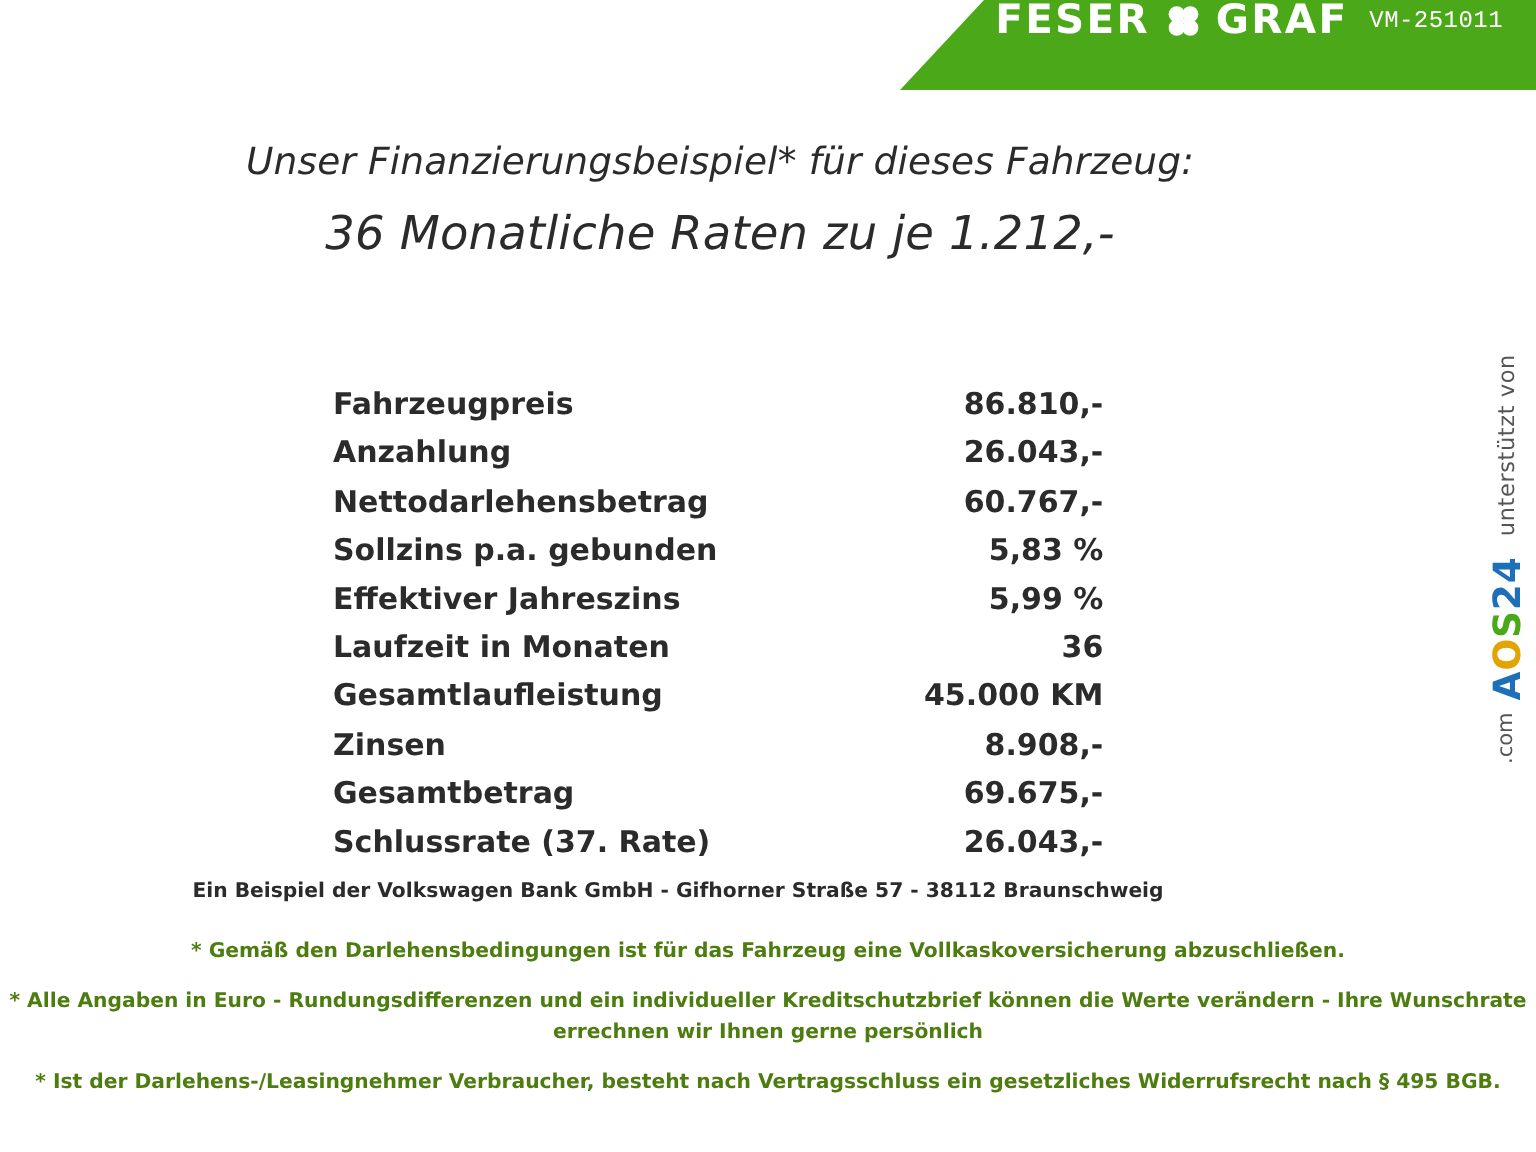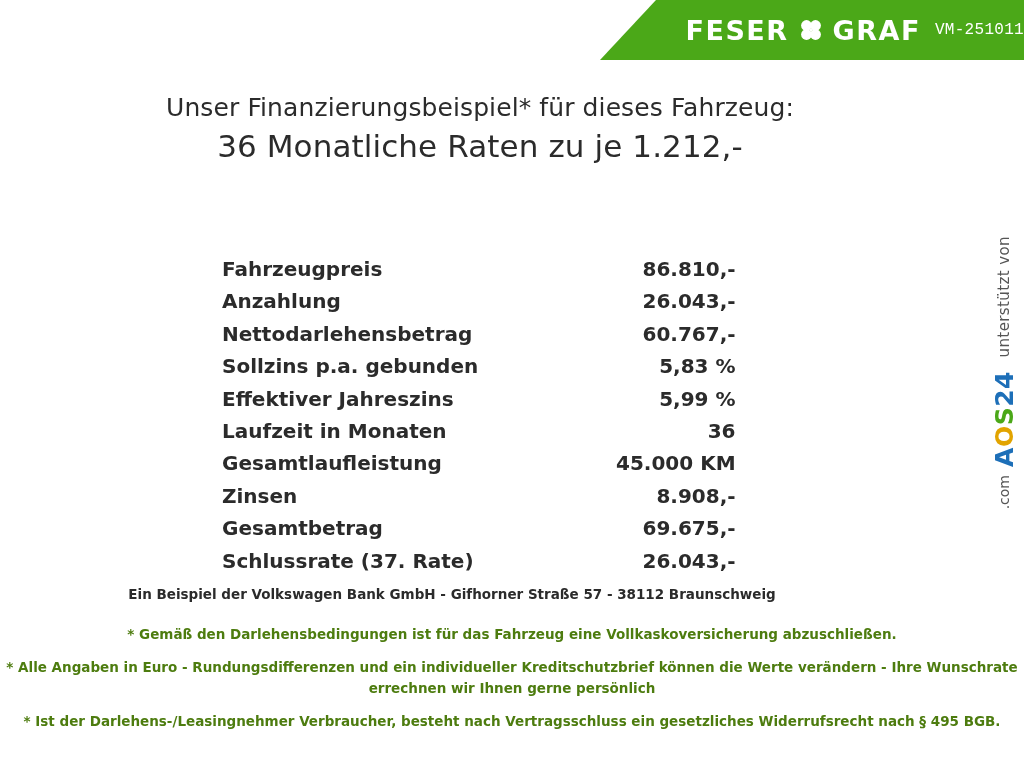--- a/index.html
+++ b/index.html
@@ -18,22 +18,23 @@
 
   
   .header-banner {
     position: absolute;
     top: 0;
     left: 600px;
     width: 424px;
     height: 60px;
     background: #4ba818;
     display: flex;
-    align-items: center;
+    align-items: flex-start;
     justify-content: flex-end;
+    padding-right: 22px;
     box-sizing: border-box;
     
     clip-path: polygon(56px 0, 100% 0, 100% 100%, 0 100%);
   }
   .brand {
     display: flex;
     align-items: center;
     color: #ffffff;
     font-weight: bold;
     font-size: 27px;
@@ -57,31 +58,32 @@
     font-family: Liberation Mono, monospace;
   }
 
   
   .title-block {
     position: absolute;
     top: 94px;
     left: 0;
     width: 960px;
     text-align: center;
+    font-style: italic;
   }
   .title-line1 {
     font-size: 25px;
     color: #2b2b2b;
     line-height: 1.15;
     letter-spacing: 0.1px;
   }
   .title-line2 {
     font-size: 31px;
     color: #2b2b2b;
-    margin-top: 6px;
+    margin-top: 16px;
     line-height: 1.15;
     letter-spacing: 0.1px;
   }
 
   
   .finance-table {
     position: absolute;
     top: 256px;
     left: 222px;
     font-size: 20px;

